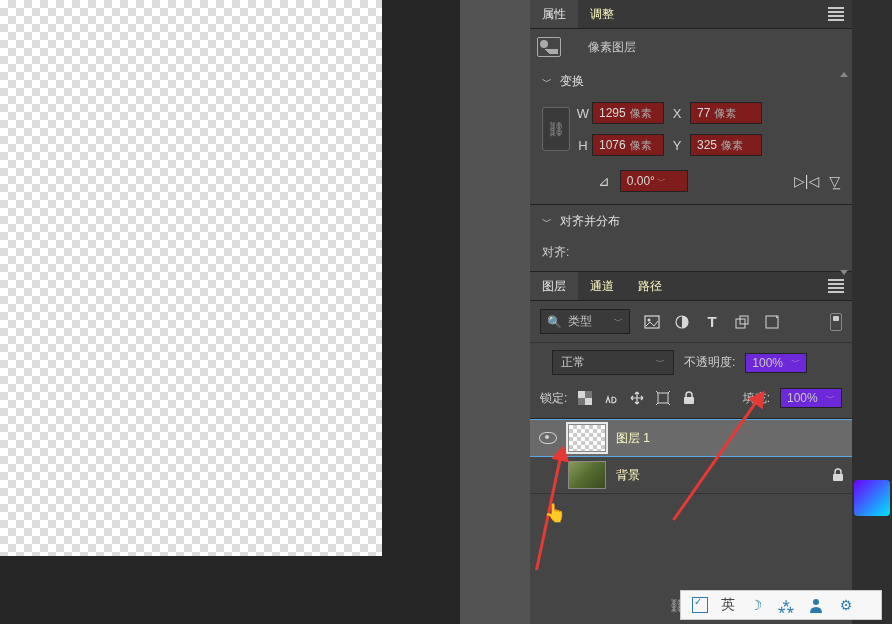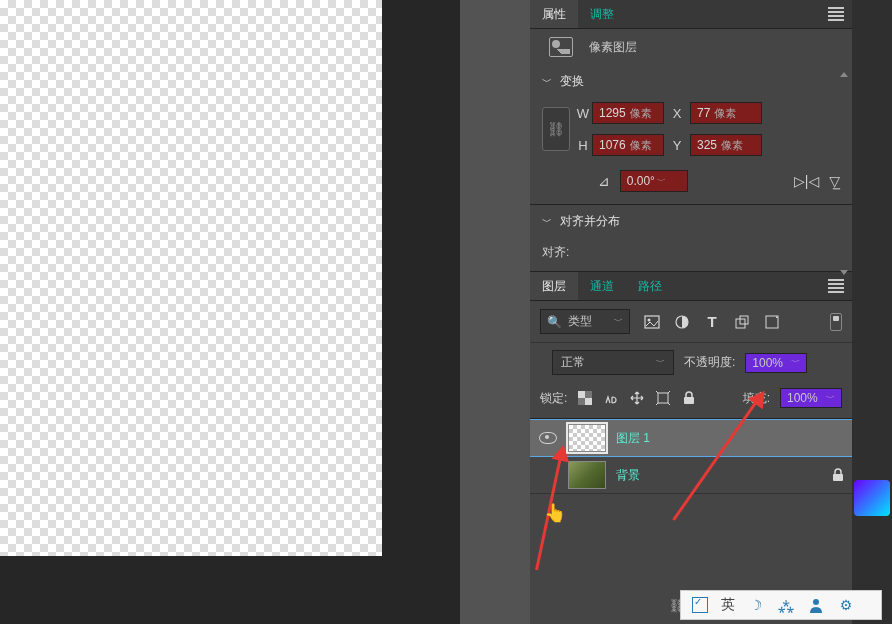--- a/index.html
+++ b/index.html
@@ -2,25 +2,25 @@
 <html><head>
 <meta charset="utf-8">
 <style>
 html,body{margin:0;padding:0;width:892px;height:624px;background:#2a2a2a;font-family:"Microsoft YaHei",sans-serif;font-size:12px;color:#c8c8c8;overflow:hidden}
 .canvas-area{position:absolute;left:0;top:0;width:460px;height:624px;background:#262626}
 .canvas{position:absolute;left:0;top:0;width:382px;height:556px;background-color:#fff;background-image:linear-gradient(45deg,#ddd 25%,transparent 25%),linear-gradient(-45deg,#ddd 25%,transparent 25%),linear-gradient(45deg,transparent 75%,#ddd 75%),linear-gradient(-45deg,transparent 75%,#ddd 75%);background-size:16px 16px;background-position:0 0,0 8px,8px -8px,-8px 0}
 .gutter{position:absolute;left:460px;top:0;width:70px;height:624px;background:#535353}
 .panel-col{position:absolute;left:530px;top:0;width:322px;height:624px;background:#454545}
 .narrow-col{position:absolute;left:852px;top:0;width:40px;height:624px;background:#2f2f2f}
 .tab-bar{display:flex;align-items:center;height:28px;background:#383838;border-bottom:1px solid #222}
-.tab{padding:0 12px;height:28px;line-height:28px;color:#14b8a6;cursor:pointer}
+.tab{padding:0 12px;height:28px;line-height:28px;color:#fef9c3;cursor:pointer}
 .tab.active{background:#454545;color:#e8e8e8}
 .panel-menu{width:16px;height:16px;margin-left:auto;margin-right:8px;display:flex;flex-direction:column;justify-content:center;gap:2px;cursor:pointer}
 .panel-menu span{display:block;height:2px;background:#c8c8c8}
-.layer-type-row{display:flex;align-items:center;gap:16px;padding:8px 19px}
+.layer-type-row{display:flex;align-items:center;gap:27px;padding:8px 7px}
 .layer-type-icon{width:22px;height:18px;border:1px solid #aaa;border-radius:2px;position:relative;background:#454545}
 .layer-type-icon::after{content:"";position:absolute;width:8px;height:8px;border-radius:50%;background:#aaa;top:2px;left:2px}
 .layer-type-icon::before{content:"";position:absolute;left:2px;right:2px;bottom:2px;height:5px;background:linear-gradient(45deg,transparent 40%,#aaa 40%)}
 .collapse-hdr{display:flex;align-items:center;gap:8px;padding:8px 12px;cursor:pointer;color:#e0e0e0}
 .chev{font-size:10px}
 .transform-grid{padding:4px 12px 8px 12px;display:grid;grid-template-columns:32px 18px 72px 26px 72px;row-gap:10px;align-items:center}
 .link-icon{grid-row:1/span 2;width:26px;height:42px;border:1px solid #666;border-radius:3px;display:flex;align-items:center;justify-content:center;font-size:14px;color:#999;background:#3a3a3a}
 .dim-label{text-align:center;color:#d0d0d0;font-size:13px}
 .dim-input,.angle-input{background:#7f1d1d;border:1px solid #222;color:#d8d8d8;padding:3px 6px;font-size:12px;height:14px}
 .dim-input .unit{color:#aaa;margin-left:4px;font-size:11px}
@@ -54,21 +54,21 @@
 .layer-list{}
 .layer-row{display:flex;align-items:center;height:36px;padding:0 8px;gap:10px;border-bottom:1px solid #333}
 .layer-row.selected{background:#6a6a6a;border:1px solid #5aa9e6;border-left:none;border-right:none}
 .vis-toggle{width:20px;height:18px;display:flex;align-items:center;justify-content:center;cursor:pointer}
 .eye{width:16px;height:10px;border:1px solid #d0d0d0;border-radius:50%/60%;position:relative}
 .eye::after{content:"";position:absolute;width:4px;height:4px;background:#d0d0d0;border-radius:50%;top:2px;left:5px}
 .thumb{width:36px;height:26px;border:1px solid #888;background:#fff;position:relative;overflow:hidden}
 .thumb.checker{background-image:linear-gradient(45deg,#ccc 25%,transparent 25%),linear-gradient(-45deg,#ccc 25%,transparent 25%),linear-gradient(45deg,transparent 75%,#ccc 75%),linear-gradient(-45deg,transparent 75%,#ccc 75%);background-size:8px 8px;background-position:0 0,0 4px,4px -4px,-4px 0}
 .thumb.image{background:linear-gradient(135deg,#8a9a5b 0%,#556b2f 50%,#3a4a1f 100%)}
 .layer-row.selected .thumb{outline:2px solid #e8e8e8}
-.layer-name{color:#5eead4;flex:1}
+.layer-name{color:#fef9c3;flex:1}
 .row-lock{margin-left:auto;color:#d0d0d0}
 .bottom-bar{position:absolute;bottom:6px;left:0;right:0;height:26px;display:flex;align-items:center;justify-content:center;gap:18px;color:#bbb;font-size:13px}
 .bb{cursor:pointer}
 .ime-bar{position:absolute;right:10px;bottom:4px;width:180px;height:28px;background:#f7f7f7;display:flex;align-items:center;gap:12px;padding:0 10px;color:#444;font-size:14px;border:1px solid #ccc}
 .ime-bar .ime-icon{display:flex;align-items:center;justify-content:center;width:18px;height:18px}
 .ime-edit{width:14px;height:14px;border:1px solid #2a7ab0;position:relative}
 .ime-edit::after{content:"✓";position:absolute;color:#2a7ab0;font-size:10px;top:-2px;left:1px}
 .arrow{position:absolute;width:3px;background:#e53935;transform-origin:bottom center}
 .arrow::after{content:"";position:absolute;top:-8px;left:-7px;border-left:9px solid transparent;border-right:9px solid transparent;border-bottom:16px solid #e53935}
 .arrow1{height:150px;left:672px;top:370px;transform:rotate(35deg)}

